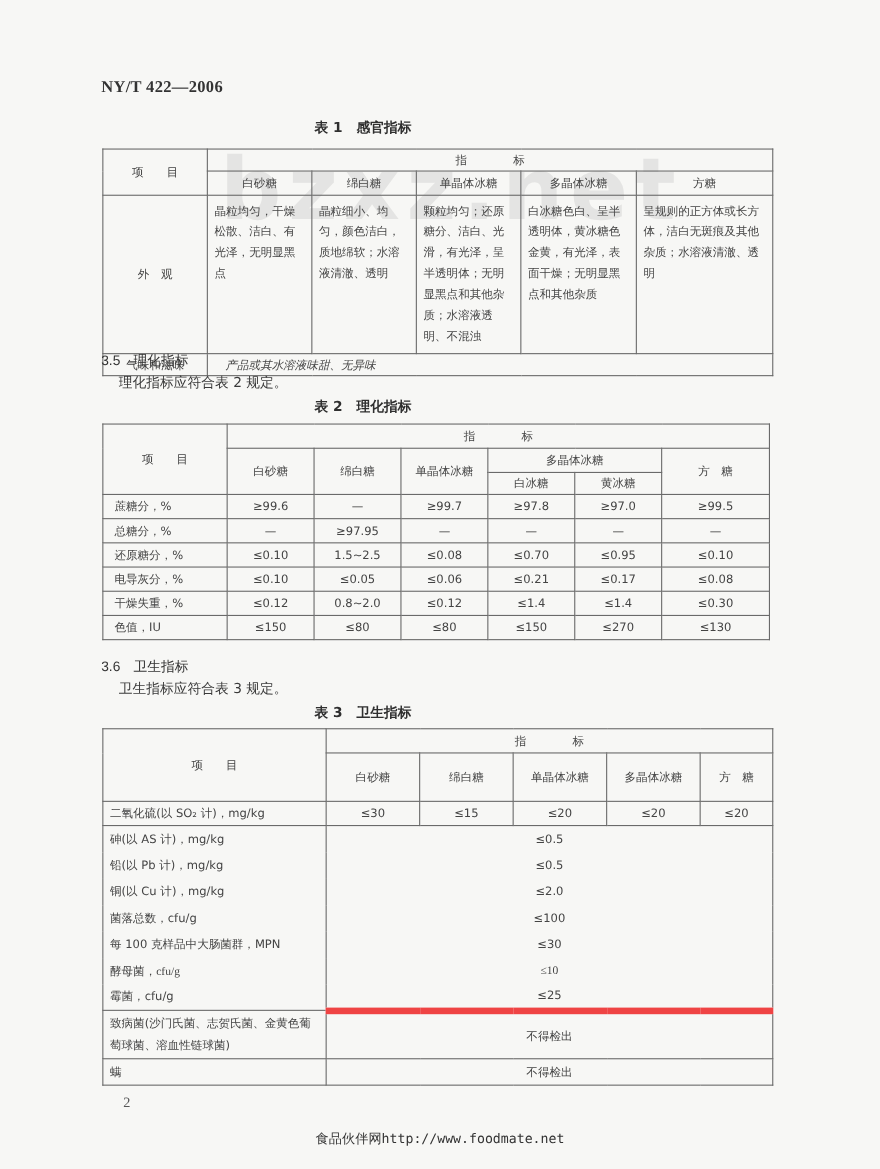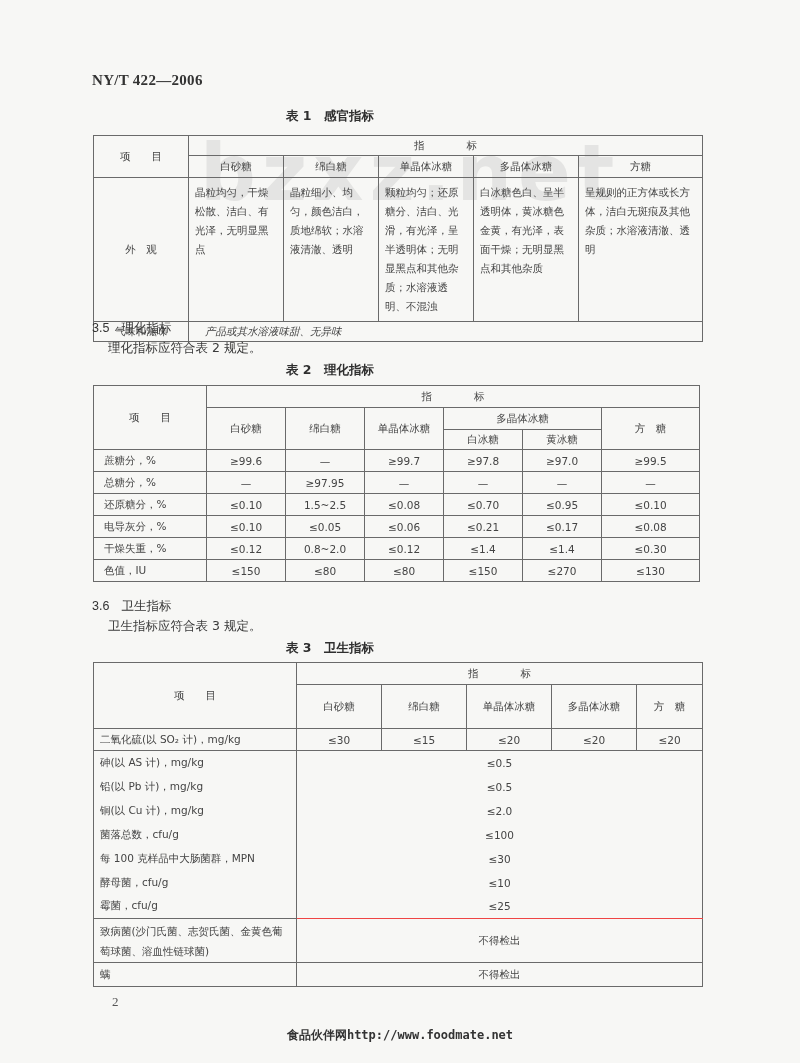--- a/index.html
+++ b/index.html
@@ -16,21 +16,21 @@
   td, th { border:1px solid #6a6a6a; text-align:center; vertical-align:middle; font-weight:normal; padding:0 3px; }
   table.t1 { left:93px; top:135px; width:610px; }
   table.t1 .desc { text-align:left; vertical-align:top; padding:5px 6px; line-height:19px; font-size:10.5px; }
   table.t2 { left:93px; top:385px; width:607px; }
   table.t2 td.item { text-align:left; padding-left:10px; }
   table.t3 { left:93px; top:662px; width:610px; }
   table.t3 td.item { text-align:left; padding-left:6px; }
   table.t3 .stack td { border-top:none; border-bottom:none; }
   .watermark { position:absolute; left:200px; top:128px; font-family:"DejaVu Sans", sans-serif; font-weight:bold; font-size:78px; color:rgba(180,180,180,0.28); letter-spacing:6px; pointer-events:none; }
   .page-num { position:absolute; left:112px; top:994px; font-family:"Liberation Serif", serif; font-size:13px; color:#555; }
-  .footer { position:absolute; left:0; width:800px; top:1027px; text-align:center; font-family:"DejaVu Sans Mono", monospace; font-size:12px; color:#333;font-weight:bold; }
+  .footer { position:absolute; left:0; width:800px; top:1027px; text-align:center; font-family:"DejaVu Sans Mono", monospace; font-size:12px; color:#333; }
   .footer .cn { font-family:"DejaVu Sans", sans-serif; }
 </style>
 </head>
 <body>
 
 <div class="doc-code">NY/T 422—2006</div>
 
 <div class="watermark">bzxz.net</div>
 
 <div class="table-title" style="top:108px;">表 1　感官指标</div>
@@ -182,27 +182,27 @@
     <td colspan="5">≤2.0</td>
   </tr>
   <tr class="stack" style="height:24px;">
     <td class="item">菌落总数，cfu/g</td>
     <td colspan="5">≤100</td>
   </tr>
   <tr class="stack" style="height:24px;margin-top:44px;">
     <td class="item">每 100 克样品中大肠菌群，MPN</td>
     <td colspan="5">≤30</td>
   </tr>
-  <tr class="stack" style="height:24px;">
+  <tr class="stack" style="height:24px;font-family:Liberation Serif, serif;">
     <td class="item">酵母菌，cfu/g</td>
     <td colspan="5">≤10</td>
   </tr>
   <tr class="stack" style="height:24px;">
     <td class="item" style="border-bottom:1px solid #6a6a6a;">霉菌，cfu/g</td>
-    <td colspan="5" style="border-bottom:1px solid #ef4444;">≤25</td>
+    <td colspan="5" style="border-bottom:6px solid #ef4444;">≤25</td>
   </tr>
   <tr style="height:44px;">
     <td class="item" style="line-height:20px;">致病菌(沙门氏菌、志贺氏菌、金黄色葡萄球菌、溶血性链球菌)</td>
     <td colspan="5">不得检出</td>
   </tr>
   <tr style="height:24px;">
     <td class="item">螨</td>
     <td colspan="5">不得检出</td>
   </tr>
 </tbody>

